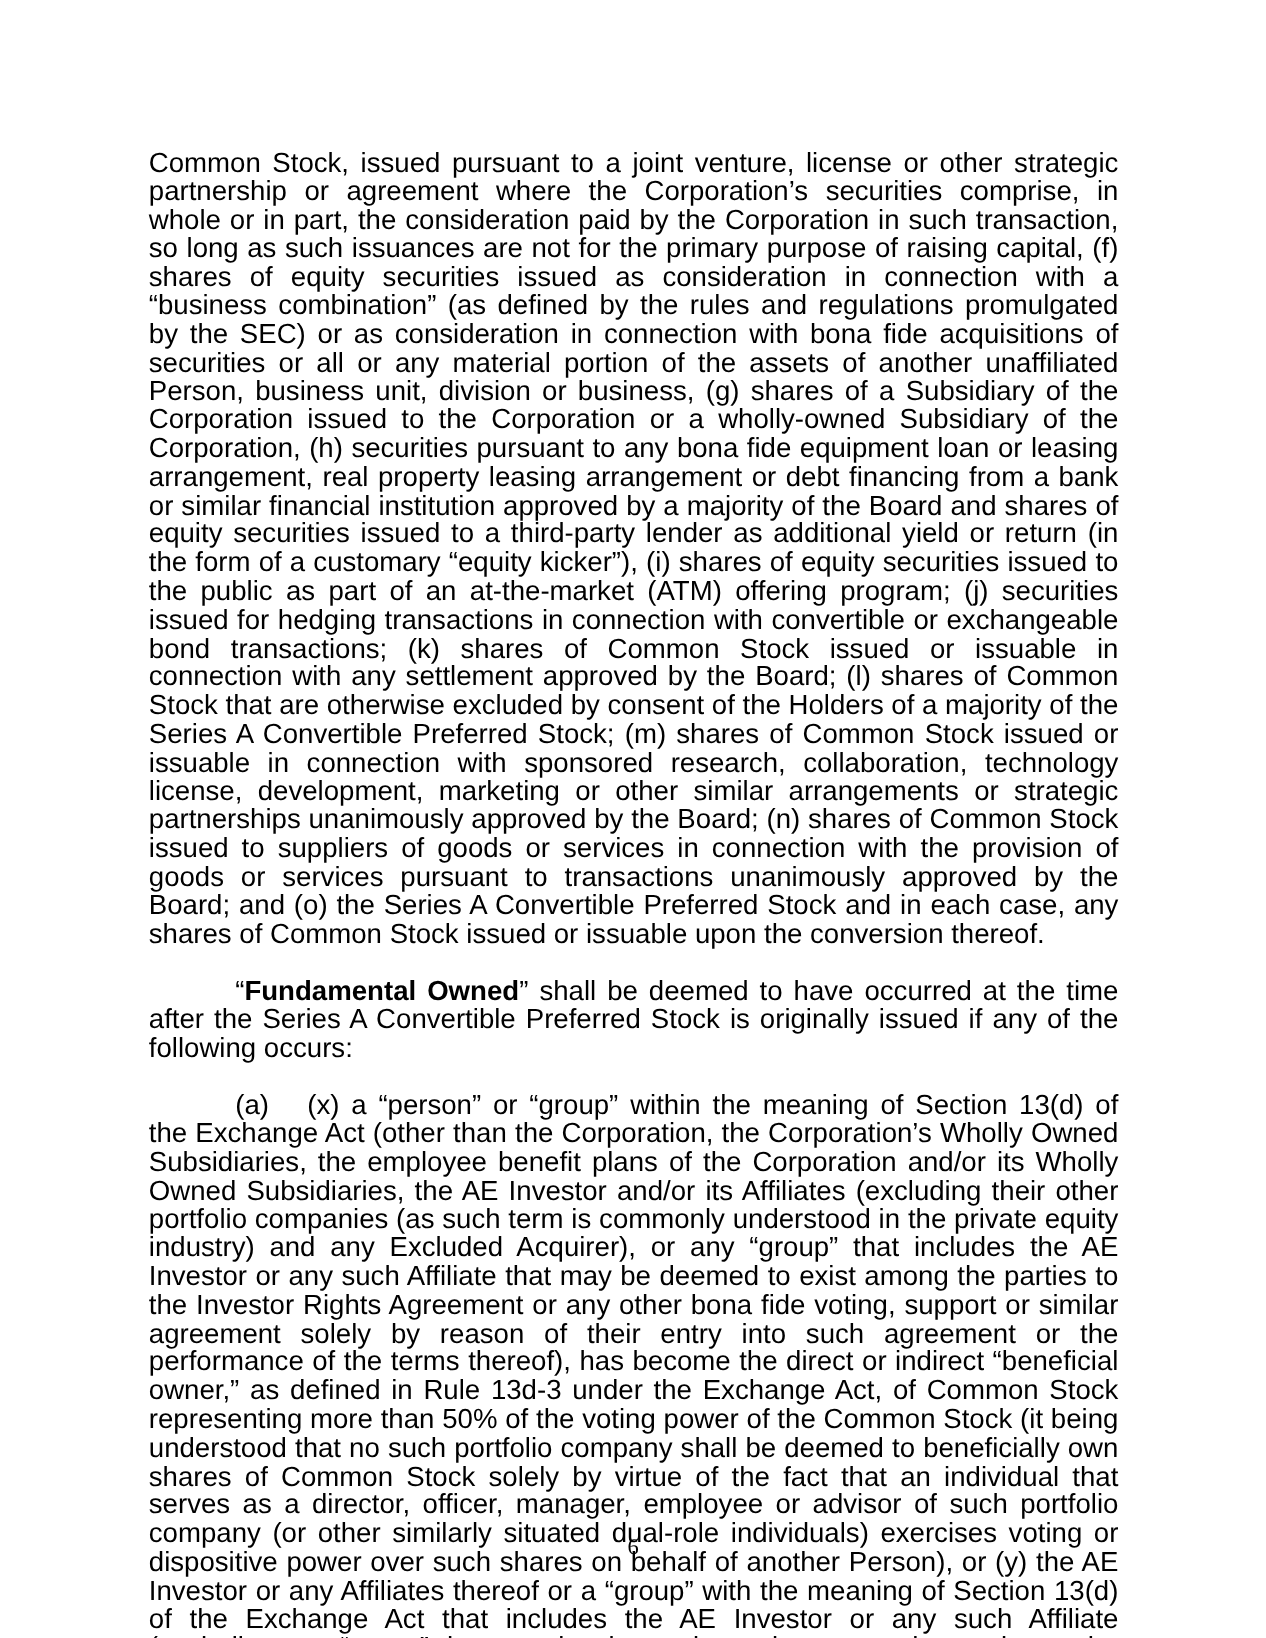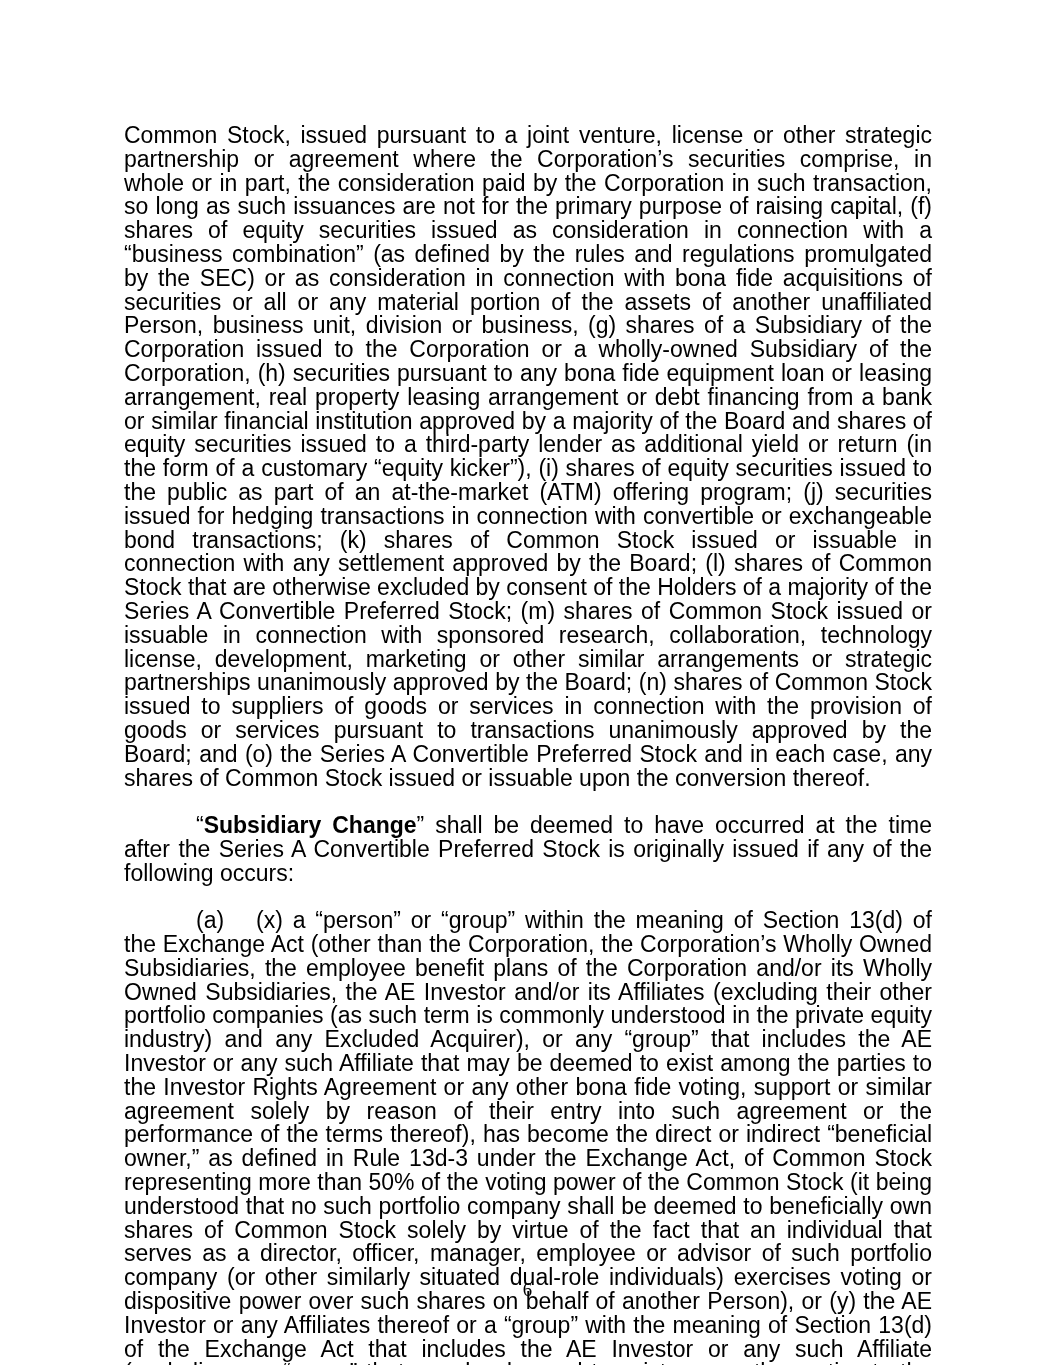--- a/index.html
+++ b/index.html
@@ -54,21 +54,21 @@
   </style>
 </head>
 <body>
 
 <div class="page">
   <p class="para">
     <span>Common Stock, issued pursuant to a joint venture, license or other strategic partnership or agreement where the Corporation’s securities comprise, in whole or in part, the consideration paid by the Corporation in such transaction, so long as such issuances are not for the primary purpose of raising capital, (f) shares of equity securities issued as consideration in connection with a “business combination” (as defined by the rules and regulations promulgated by the SEC) or as consideration in connection with bona fide acquisitions of securities or all or any material portion of the assets of another unaffiliated Person, business unit, division or business, (g) shares of a Subsidiary of the Corporation issued to the Corporation or a wholly-owned Subsidiary of the Corporation, (h) securities pursuant to any bona fide equipment loan or leasing arrangement, real property leasing arrangement or debt financing from a bank or similar financial institution approved by a majority of the Board and shares of equity securities issued to a third-party lender as additional yield or return (in the form of a customary “equity kicker”), (i) shares of equity securities issued to the public as part of an at-the-market (ATM) offering program; (j) securities issued for hedging transactions in connection with convertible or exchangeable bond transactions; (k) shares of Common Stock issued or issuable in connection with any settlement approved by the Board; (l) shares of Common Stock that are otherwise excluded by consent of the Holders of a majority of the Series A Convertible Preferred Stock; (m) shares of Common Stock issued or issuable in connection with sponsored research, collaboration, technology license, development, marketing or other similar arrangements or strategic partnerships unanimously approved by the Board; (n) shares of Common Stock issued to suppliers of goods or services in connection with the provision of goods or services pursuant to transactions unanimously approved by the Board; and (o) the Series A Convertible Preferred Stock and in each case, any shares of Common Stock issued or issuable upon the conversion thereof.</span>
   </p>
 
   <p class="para indent">
-    <span>“</span><span class="term">Subsidiary Change</span><span>”</span><span> shall be deemed to have occurred at the time after the Series A Convertible Preferred Stock is originally issued if any of the following occurs:</span>
+    <span>“</span><span class="term">Fundamental Owned</span><span>”</span><span> shall be deemed to have occurred at the time after the Series A Convertible Preferred Stock is originally issued if any of the following occurs:</span>
   </p>
 
   <p class="para indent">
     <span class="item-label">(a)</span><span>(x) a “person” or “group” within the meaning of Section 13(d) of the Exchange Act (other than the Corporation, the Corporation’s Wholly Owned Subsidiaries, the employee benefit plans of the Corporation and/or its Wholly Owned Subsidiaries, the AE Investor and/or its Affiliates (excluding their other portfolio companies (as such term is commonly understood in the private equity industry) and any Excluded Acquirer), or any “group” that includes the AE Investor or any such Affiliate that may be deemed to exist among the parties to the Investor Rights Agreement or any other bona fide voting, support or similar agreement solely by reason of their entry into such agreement or the performance of the terms thereof), has become the direct or indirect “beneficial owner,” as defined in Rule 13d-3 under the Exchange Act, of Common Stock representing more than 50% of the voting power of the Common Stock (it being understood that no such portfolio company shall be deemed to beneficially own shares of Common Stock solely by virtue of the fact that an individual that serves as a director, officer, manager, employee or advisor of such portfolio company (or other similarly situated dual-role individuals) exercises voting or dispositive power over such shares on behalf of another Person), or (y) the AE Investor or any Affiliates thereof or a “group” with the meaning of Section 13(d) of the Exchange Act that includes the AE Investor or any such Affiliate (excluding any “group” that may be deemed to exist among the parties to the Investor Rights Agreement or any other bona fide voting, support or similar agreement solely by reason of their entry into such agreement or the performance of the terms thereof) becomes the direct or indirect “beneficial owner,” as defined in Rule 13d-3 under the Exchange Act, of the Common Stock representing more than 70% of the voting power of the</span>
   </p>
 </div>
 
 <div class="page-number">6</div>
 
 </body></html>

